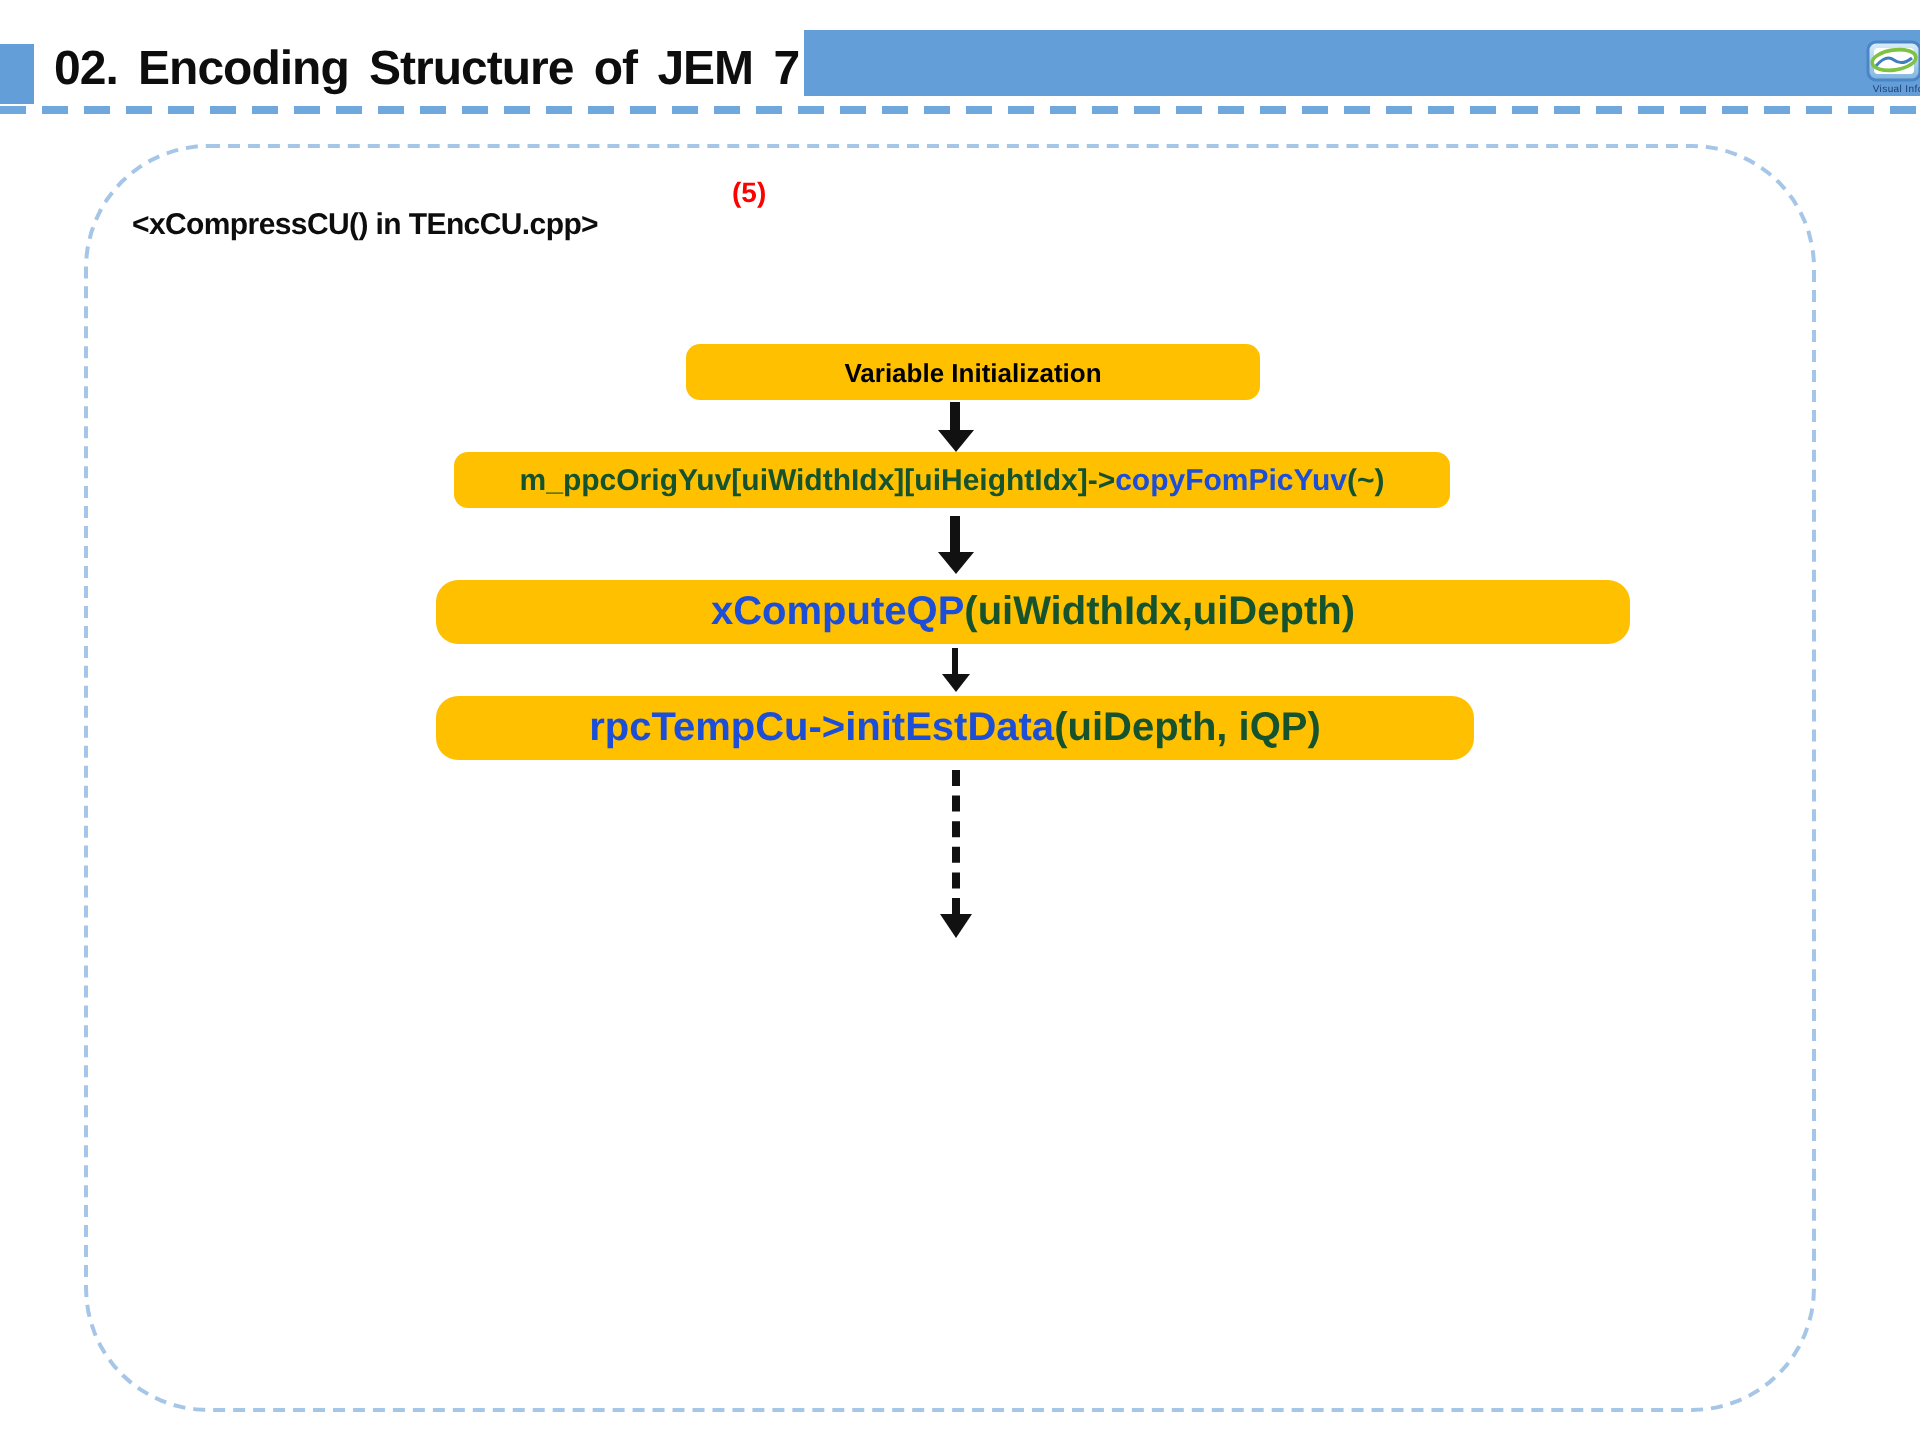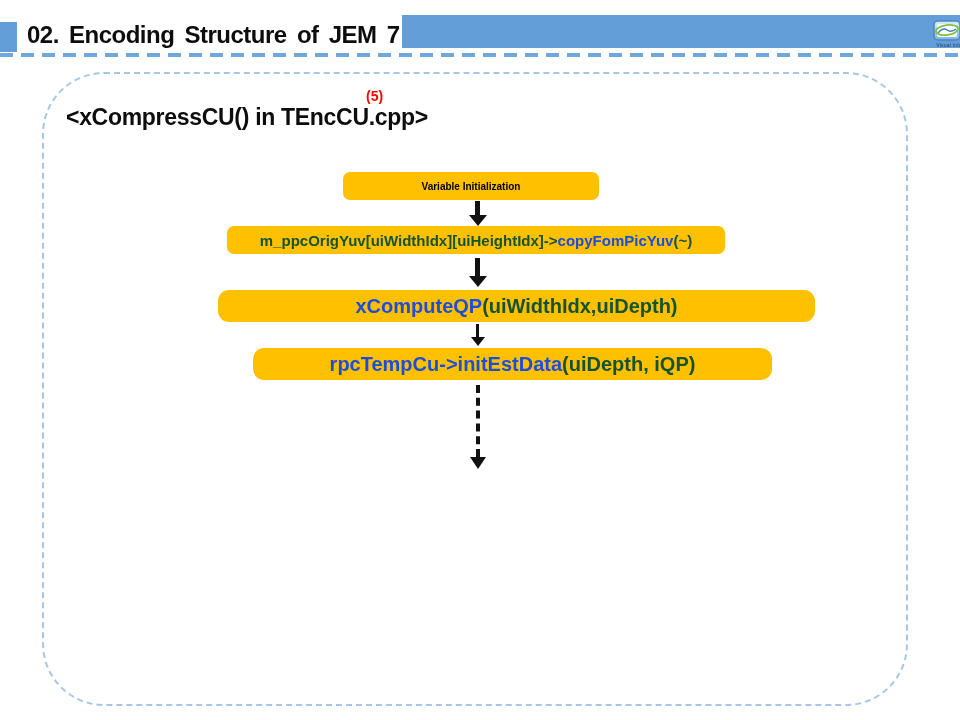--- a/index.html
+++ b/index.html
@@ -21,31 +21,31 @@
              background:linear-gradient(180deg,#f2faff 0%,#cfe6f8 38%,#6ea4d9 72%,#2f6cb0 100%);
              -webkit-background-clip:text;background-clip:text;color:transparent;}
   .logo-sub{font-size:5px;letter-spacing:0.2px;color:#1c3e6e;margin-top:-2px;white-space:nowrap;}
 
   
   .canvas{position:absolute;left:42px;top:72px;width:862px;height:630px;
           border:2px dashed #A6C6E8;border-radius:62px;}
 
   
   .page-ref{position:absolute;left:366px;top:88px;font-size:14px;font-weight:bold;color:#FF0000;}
-  .heading{position:absolute;left:66px;top:104px;font-size:23px;font-weight:bold;color:#0d0d0d;letter-spacing:-0.3px;}
+  .heading{position:absolute;left:66px;top:104px;font-size:15px;font-weight:bold;color:#0d0d0d;letter-spacing:-0.3px;}
 
   
   .fbox{position:absolute;background:#FFC000;display:flex;align-items:center;justify-content:center;
         font-weight:bold;color:#000;white-space:nowrap;}
   .fbox .seg-blue{color:#1d4ed8;}
   .fbox .seg-black{color:#14532d;}
-  .box1{left:343px;top:172px;width:256px;height:28px;border-radius:7px;font-size:10px;text-align:center;}
+  .box1{left:343px;top:172px;width:287px;height:28px;border-radius:7px;font-size:13px;text-align:center;}
   .box2{left:227px;top:226px;width:498px;height:28px;border-radius:7px;font-size:15px;}
   .box3{left:218px;top:290px;width:597px;height:32px;border-radius:11px;font-size:20px;}
-  .box4{left:218px;top:348px;width:519px;height:32px;border-radius:11px;font-size:20px;margin-left:35px;}
+  .box4{left:218px;top:348px;width:519px;height:32px;border-radius:11px;font-size:20px;}
 
   
   .arrow{position:absolute;}
   .stem{position:absolute;background:#111;}
   .head{position:absolute;width:0;height:0;}
   
   .a1-stem{left:475px;top:201px;width:5px;height:14px;}
   .a1-head{left:469px;top:215px;border-left:9px solid rgba(0,0,0,0);border-right:9px solid rgba(0,0,0,0);border-top:11px solid #111;}
   .a2-stem{left:475px;top:258px;width:5px;height:18px;}
   .a2-head{left:469px;top:276px;border-left:9px solid rgba(0,0,0,0);border-right:9px solid rgba(0,0,0,0);border-top:11px solid #111;}

